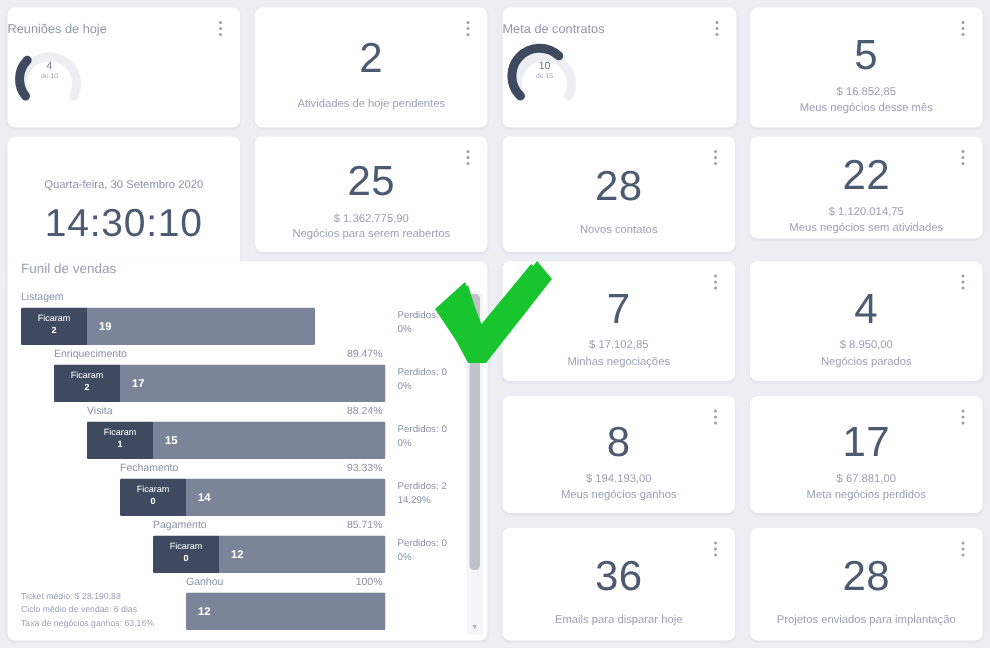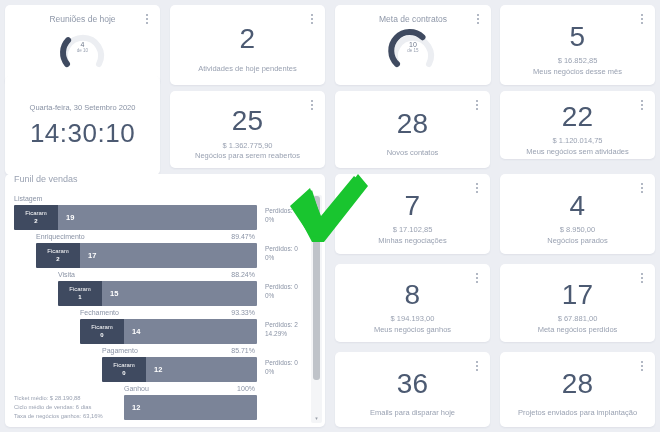--- a/index.html
+++ b/index.html
@@ -68,21 +68,21 @@
     line-height: 1.3;
     text-align: center;
     margin-top: 1px;
   }
   .stat .spacer-cap { margin-top: 10px; }
 
   
   .gauge-card-inner {
     height: 100%;
     display: flex; flex-direction: column;
-    align-items: center; justify-content: flex-start;
+    align-items: flex-start; justify-content: flex-start;
     padding-top: 9px;
   }
   .gauge-title {
     font-size: 8.5px;
     color: #8f98a9;
     margin-bottom: 2px;
   }
   .gauge-wrap { position: relative; width: 56px; height: 44px; }
   .gauge-wrap svg { display:block; }
   .gauge-label {
@@ -270,21 +270,21 @@
         <i></i>
         <i></i>
     </div>
     <div class="stat">
       <div class="big">5</div>
       <div class="money">$ 16.852,85</div>
       <div class="caption">Meus negócios desse mês</div>
     </div>
   </div>
 
-  <div class="card" style="left:5px;top:76px;width:155px;height:99px;">
+  <div class="card" style="left:5px;top:91px;width:155px;height:99px;">
     <div class="clock-inner">
       <div class="clock-date">Quarta-feira, 30 Setembro 2020</div>
       <div class="clock-time">14:30:10</div>
     </div>
   </div>
 
   <div class="card" style="left:170px;top:91px;width:155px;height:77px;">
     <div class="kebab">
       <i></i>
         <i></i>
@@ -322,21 +322,21 @@
     </div>
   </div>
 
   <div class="card" id="funnel-card">
     <div class="funnel-title">Funil de vendas</div>
 
     <div class="funnel-scroll">
       <div class="funnel-rows" id="funnel-rows">
           <div class="frow">
             <div class="stage-head" style="left: 9px;">Listagem</div>
-            <div class="bar" style="left: 9px; width: 243px;">
+            <div class="bar" style="left: 9px; width: 196px;">
               <div class="left-seg" style="width: 44px;">
                 <span class="lbl">Ficaram</span>
                 <span>2</span>
               </div>
               <div class="right-seg">19</div>
             </div>
             <div class="lost" style="left: 260px;">
               <div>Perdidos: 0</div>
               <div>0%</div>
             </div>

